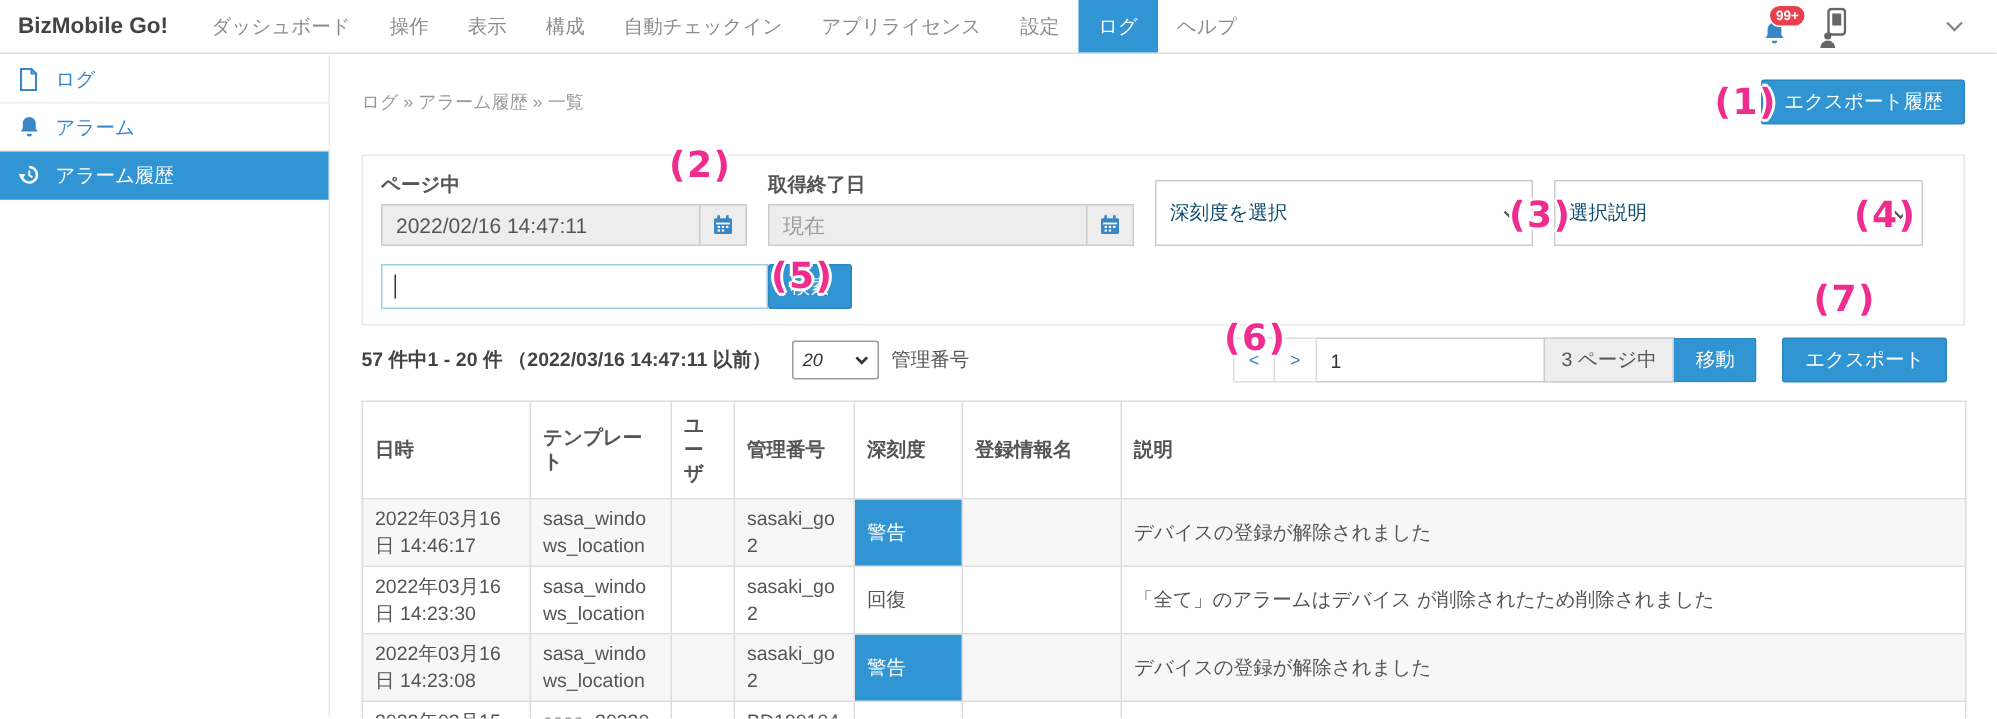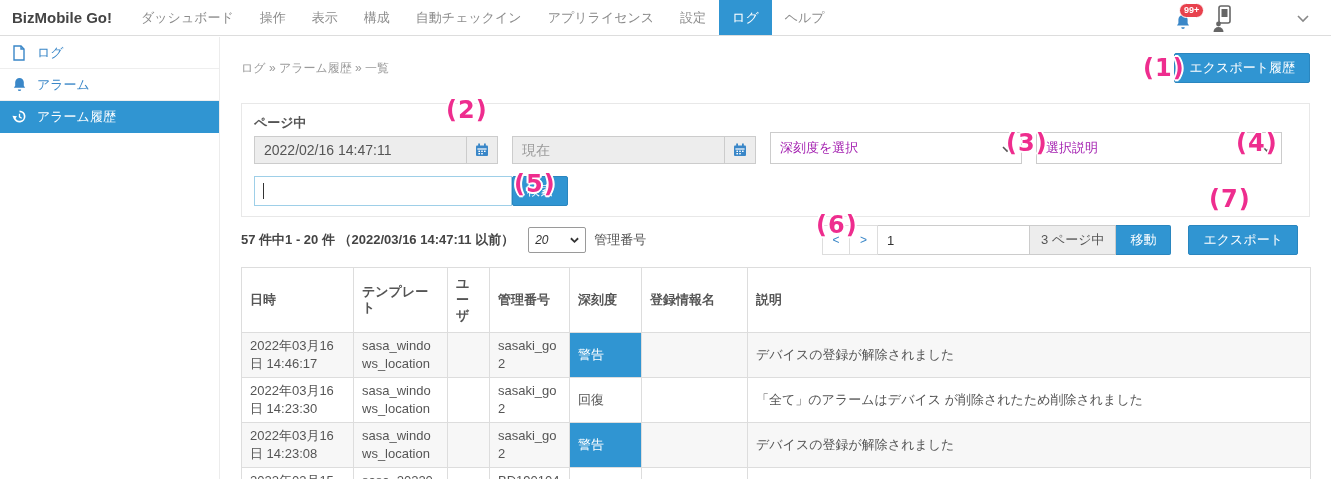--- a/index.html
+++ b/index.html
@@ -35,22 +35,22 @@
 
   .filter-panel { border:1px solid #e8e8e8; margin-top:20px; padding:10px 12px 10px; background:#fff; }
   .f-row1 { display:flex; align-items:flex-end; gap:14px; }
   .f-label { display:block; font-size:13px; font-weight:bold; color:#555; margin-bottom:4px; }
   .in-group { display:flex; }
   .date-input { width:212px; height:28px; background:#ededed; border:1px solid #ccc; border-right:none;
     padding:0 9px; font-size:14px; color:#555; font-family:Liberation Sans, sans-serif; }
   .date-input::placeholder { color:#9a9a9a; }
   .cal-addon { width:32px; height:28px; background:#ededed; border:1px solid #ccc;
     display:flex; align-items:center; justify-content:center; cursor:pointer; }
-  .fake-select { height:32px; border:1px solid #ccc; background:#fff; display:flex; align-items:center;
-    justify-content:space-between; padding:0 9px; font-size:13px; color:#a21caf; cursor:pointer; }
+  .fake-select { height:44px; border:1px solid #ccc; background:#fff; display:flex; align-items:center;
+    justify-content:space-between; padding:0 9px; font-size:13px; color:#0c4a6e; cursor:pointer; }
   .sel-severity { width:252px; } .sel-desc { width:246px; }
   .f-row2 { margin-top:12px; display:flex; }
   .search-wrap { position:relative; display:flex; }
   .search-input { width:258px; height:30px; border:1px solid #9ecfe8; padding:0 9px; font-size:13px; font-family:inherit; }
   .caret { position:absolute; left:9px; top:7px; width:1px; height:16px; background:#333; }
   .btn-search { height:30px; }
 
   .results-row { margin-top:8px; height:30px; display:flex; align-items:center; }
   .summary { font-size:13px; font-weight:bold; color:#444; }
   .per-page { width:58px; height:26px; margin-left:14px; border:1px solid #9a9a9a; border-radius:2px;
@@ -187,20 +187,21 @@
                 <rect x="3.4" y="7.6" width="1.6" height="1.4" fill="#fff"></rect>
                 <rect x="6.2" y="7.6" width="1.6" height="1.4" fill="#fff"></rect>
                 <rect x="9" y="7.6" width="1.6" height="1.4" fill="#fff"></rect>
                 <rect x="3.4" y="10" width="1.6" height="1.4" fill="#fff"></rect>
                 <rect x="6.2" y="10" width="1.6" height="1.4" fill="#fff"></rect>
               </svg>
           </span>
         </div>
       </div>
       <div>
+        <label class="f-label">取得終了日</label>
         <div class="in-group">
           <input class="date-input" placeholder="現在" style="">
           <span class="cal-addon">
             <svg width="14" height="14" viewBox="0 0 14 14">
                 <rect x="1" y="2.5" width="12" height="10.5" rx="1" fill="#3a87c8"></rect>
                 <rect x="3.2" y="0.5" width="1.8" height="3.4" fill="#3a87c8"></rect>
                 <rect x="9" y="0.5" width="1.8" height="3.4" fill="#3a87c8"></rect>
                 <rect x="2.4" y="5.4" width="9.2" height="1.2" fill="#fff"></rect>
                 <rect x="3.4" y="7.6" width="1.6" height="1.4" fill="#fff"></rect>
                 <rect x="6.2" y="7.6" width="1.6" height="1.4" fill="#fff"></rect>

